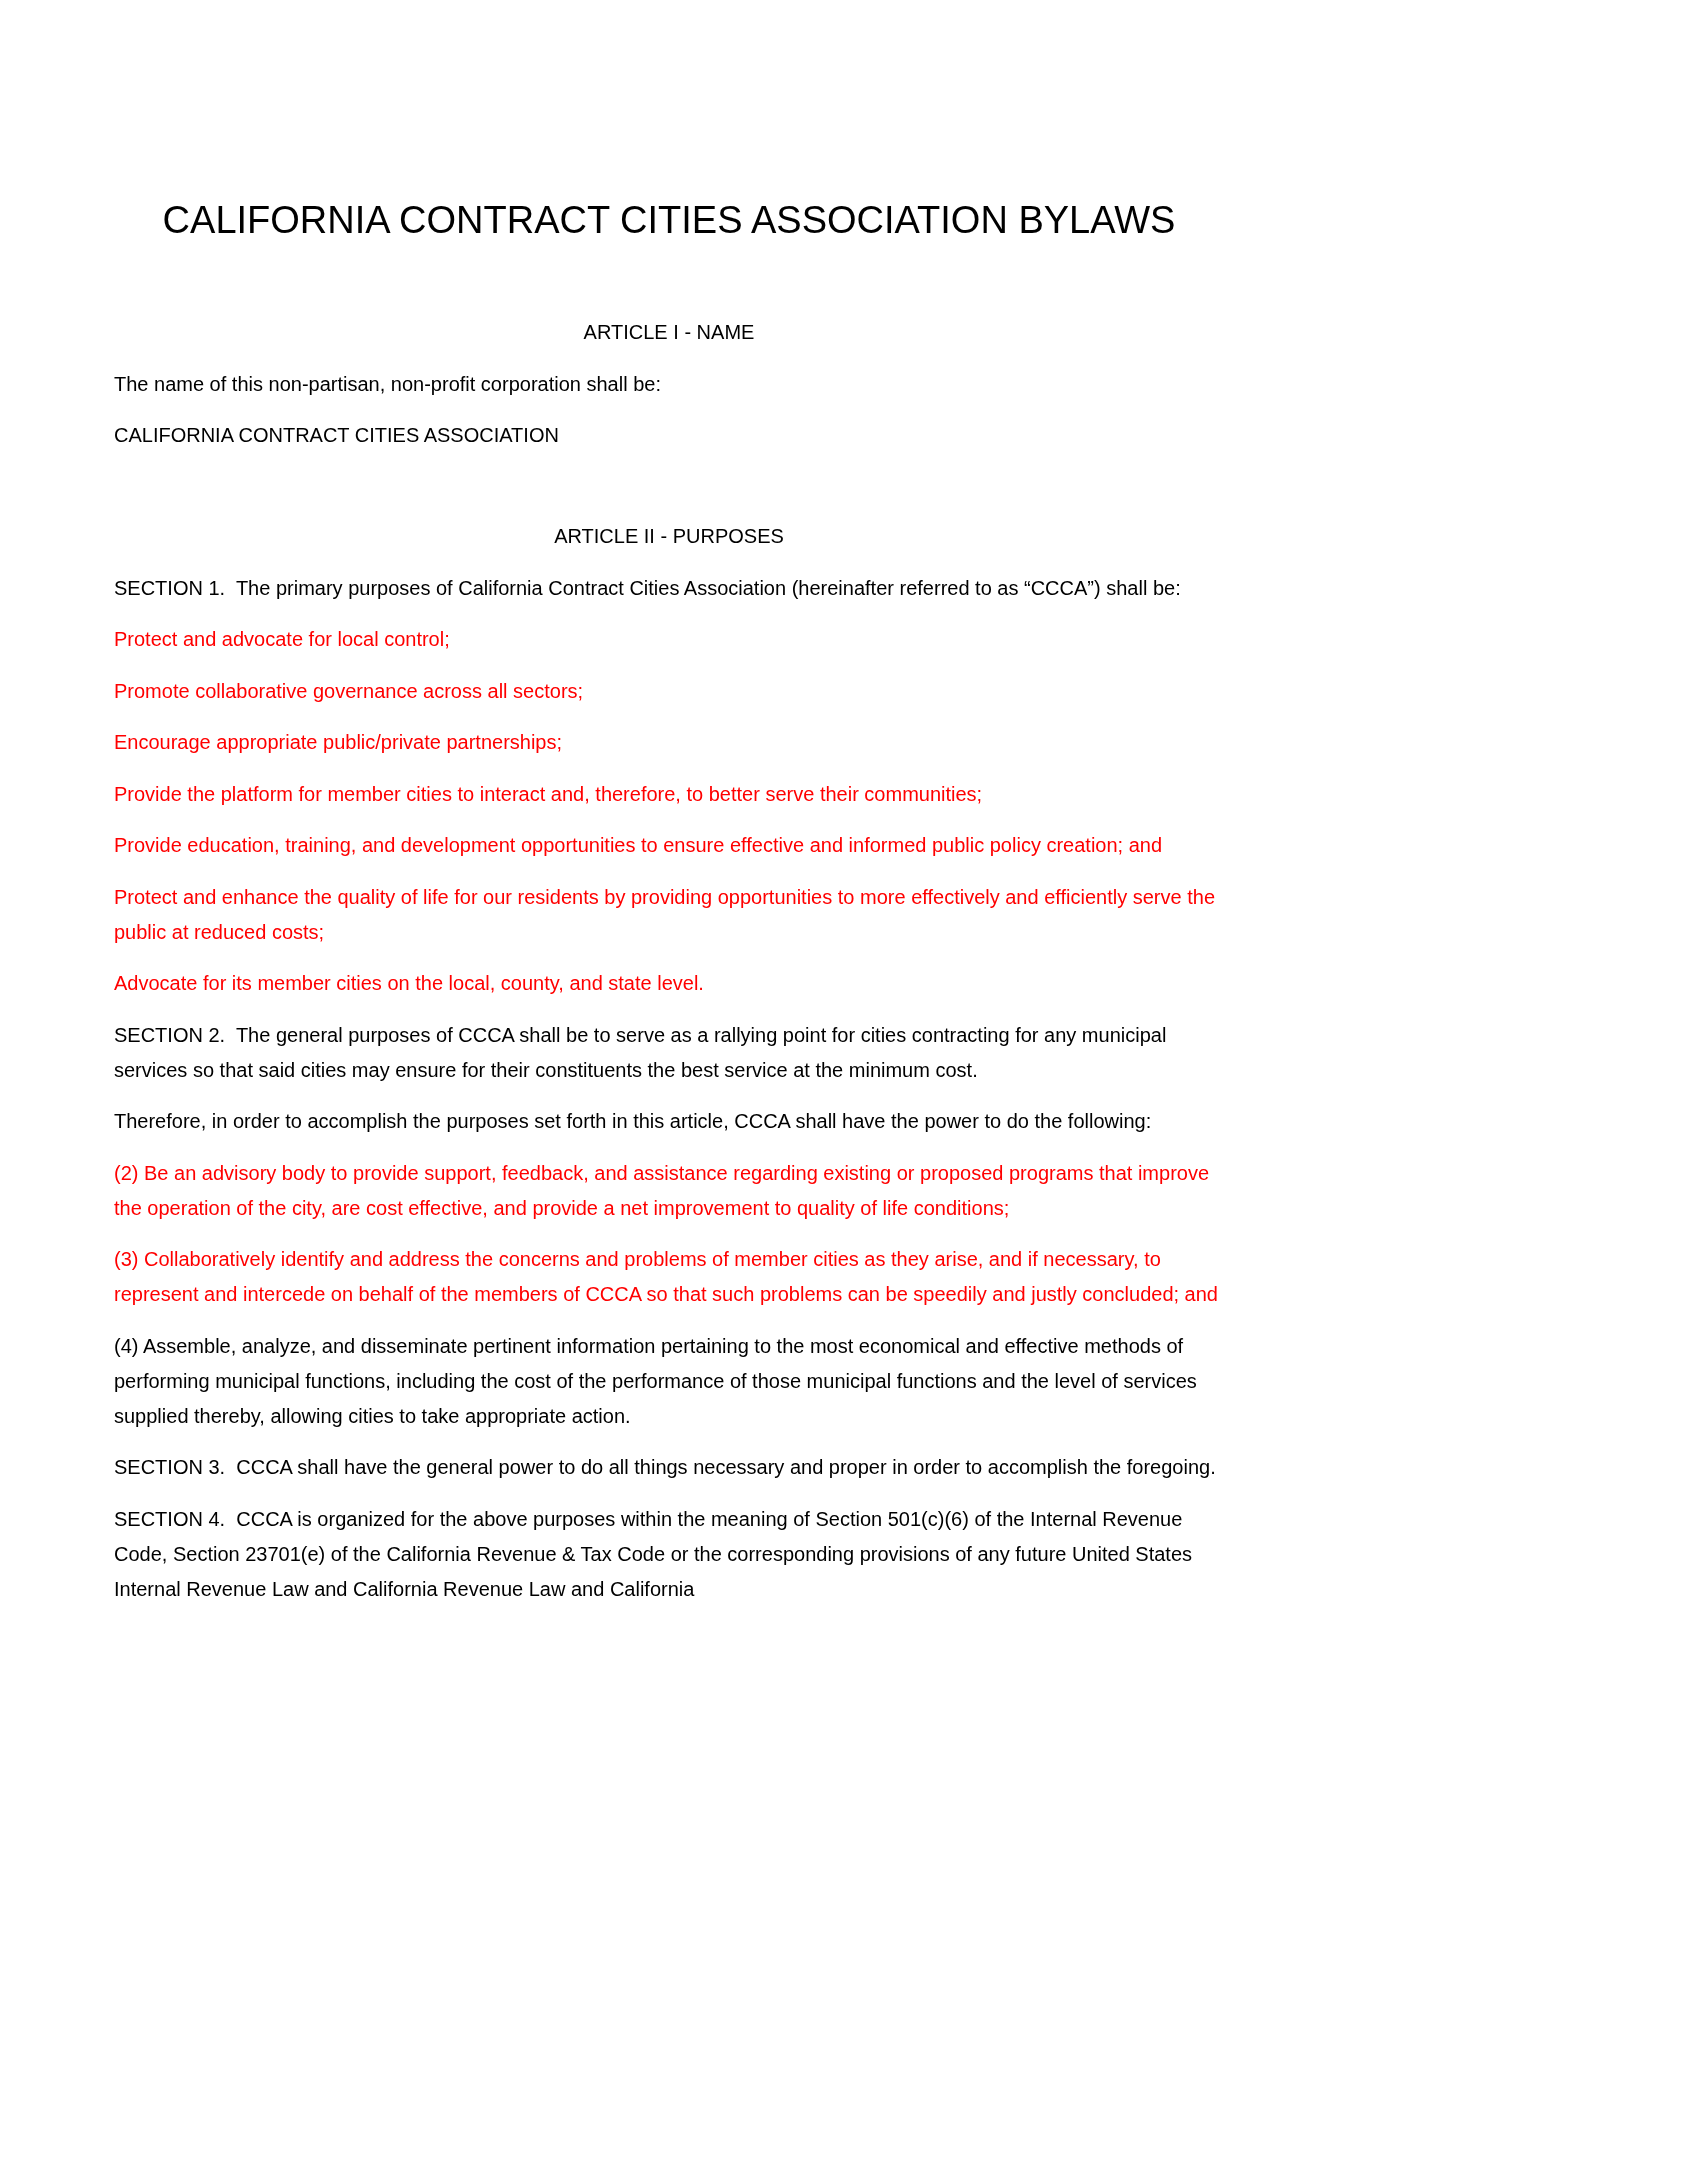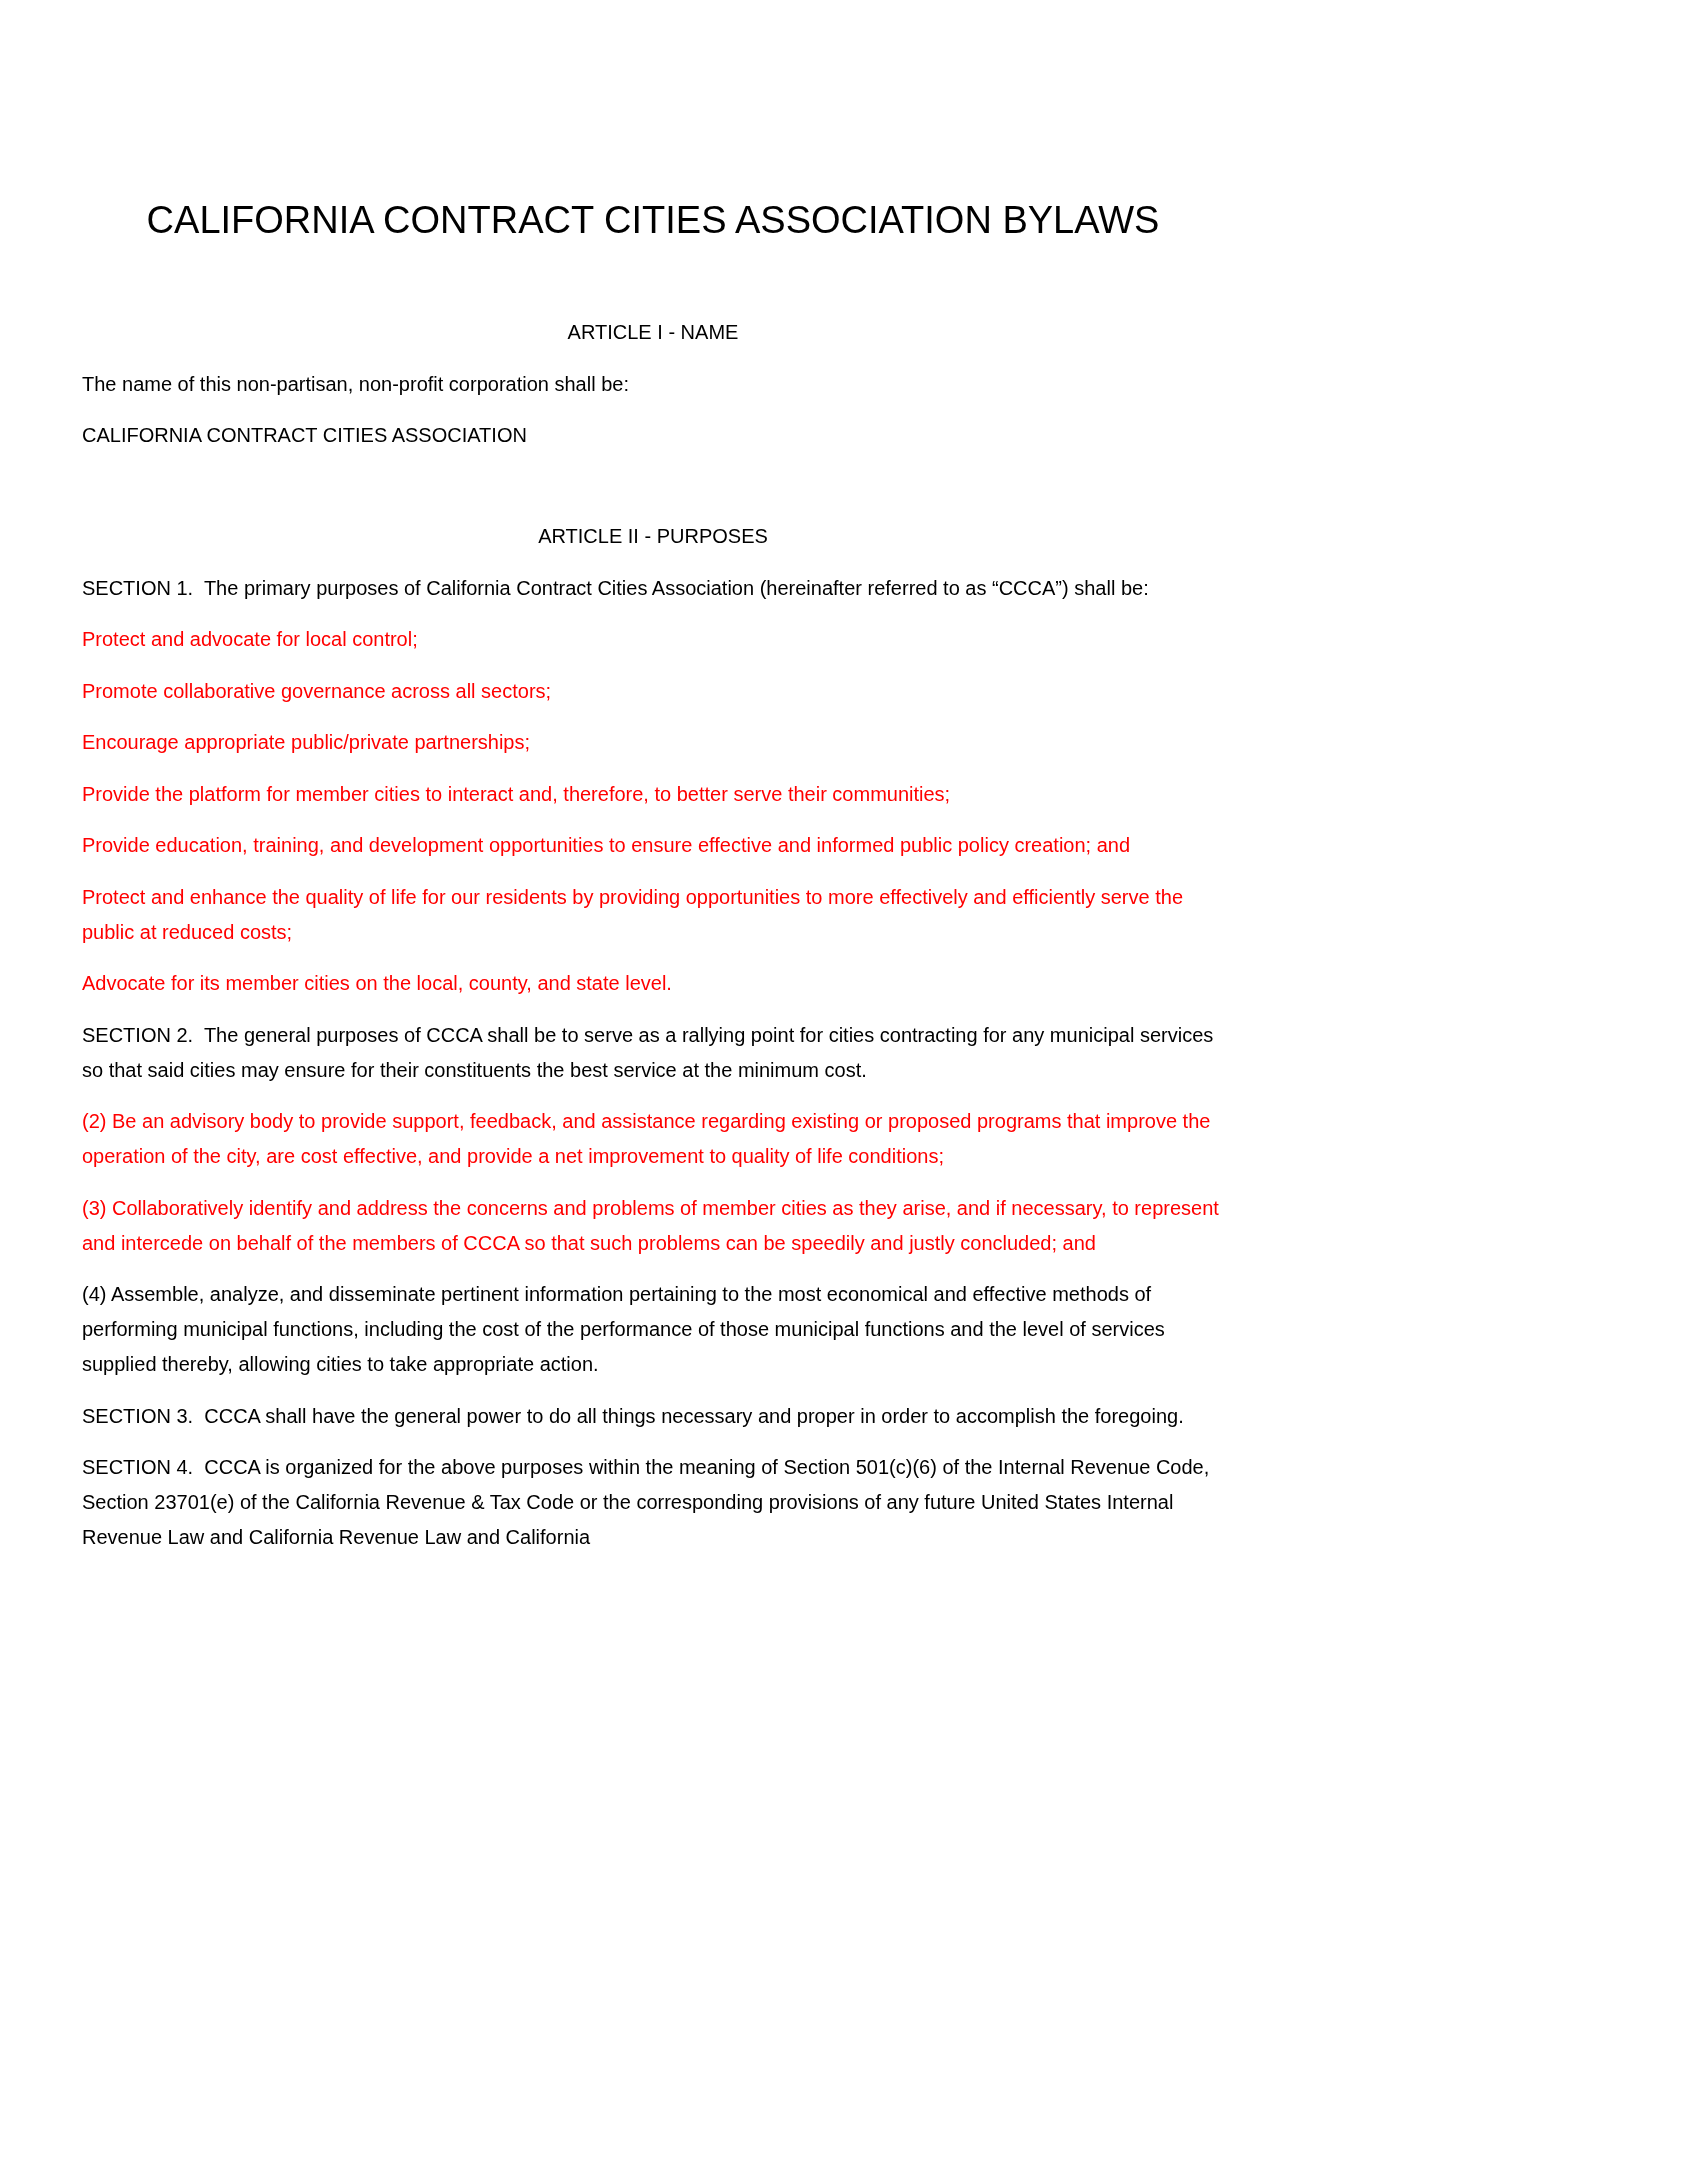--- a/index.html
+++ b/index.html
@@ -10,21 +10,21 @@
     width: 1687px;
     height: 2183px;
     background: #ffffff;
     color: #000000;
     font-family: "Liberation Sans", sans-serif;
   }
   .page {
     box-sizing: border-box;
     width: 1422px;
     height: 2183px;
-    padding: 198px 198px 0 82px;
+    padding: 198px 198px 0 114px;
     background: #ffffff;
     overflow: hidden;
   }
   .doc-title {
     font-size: 38px;
     line-height: 44px;
     font-weight: normal;
     text-align: center;
     margin: 0 0 73px 0;
     white-space: pre-wrap;
@@ -61,20 +61,21 @@
   <p class="para red">Protect and advocate for local control;</p>
   <p class="para red">Promote collaborative governance across all sectors;</p>
   <p class="para red">Encourage appropriate public/private partnerships;</p>
   <p class="para red">Provide the platform for member cities to interact and, therefore, to better serve their communities;</p>
   <p class="para red">Provide education, training, and development opportunities to ensure effective and informed public policy creation; and</p>
   <p class="para red">Protect and enhance the quality of life for our residents by providing opportunities to more effectively and efficiently serve the public at reduced costs;</p>
   <p class="para red">Advocate for its member cities on the local, county, and state level.</p>
 
   <p class="para">SECTION 2.  The general purposes of CCCA shall be to serve as a rallying point for cities contracting for any municipal services so that said cities may ensure for their constituents the best service at the minimum cost.</p>
 
+  <p class="para">Therefore, in order to accomplish the purposes set forth in this article, CCCA shall have the power to do the following:</p>
 
   <p class="para red">(2) Be an advisory body to provide support, feedback, and assistance regarding existing or proposed programs that improve the operation of the city, are cost effective, and provide a net improvement to quality of life conditions;</p>
   <p class="para red">(3) Collaboratively identify and address the concerns and problems of member cities as they arise, and if necessary, to represent and intercede on behalf of the members of CCCA so that such problems can be speedily and justly concluded; and</p>
   <p class="para">(4) Assemble, analyze, and disseminate pertinent information pertaining to the most economical and effective methods of performing municipal functions, including the cost of the performance of those municipal functions and the level of services supplied thereby, allowing cities to take appropriate action.</p>
 
   <p class="para">SECTION 3.  CCCA shall have the general power to do all things necessary and proper in order to accomplish the foregoing.</p>
 
   <p class="para">SECTION 4.  CCCA is organized for the above purposes within the meaning of Section 501(c)(6) of the Internal Revenue Code, Section 23701(e) of the California Revenue &amp; Tax Code or the corresponding provisions of any future United States Internal Revenue Law and California Revenue Law and California</p>
 
 </div>

